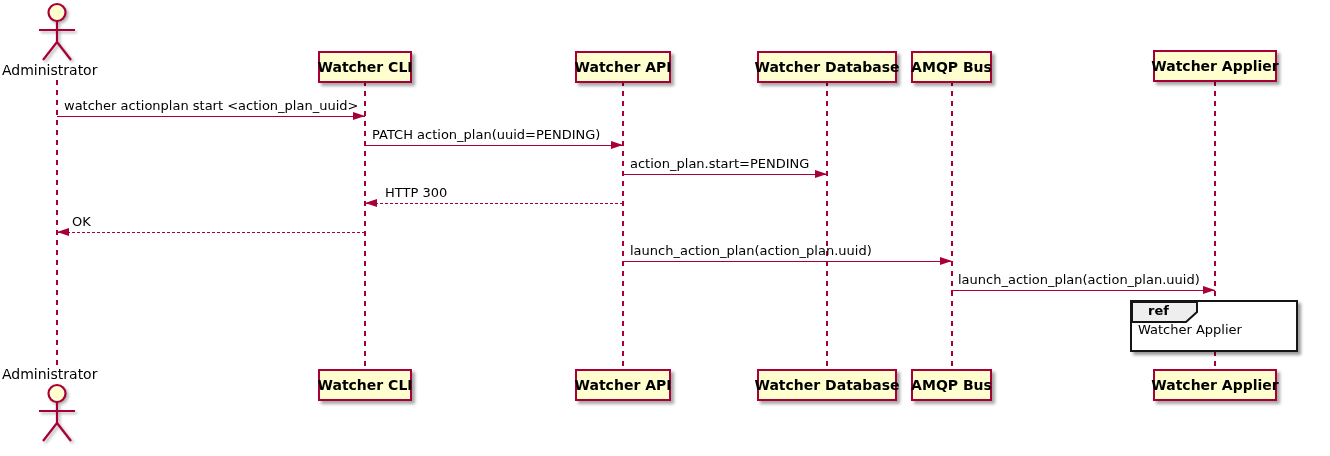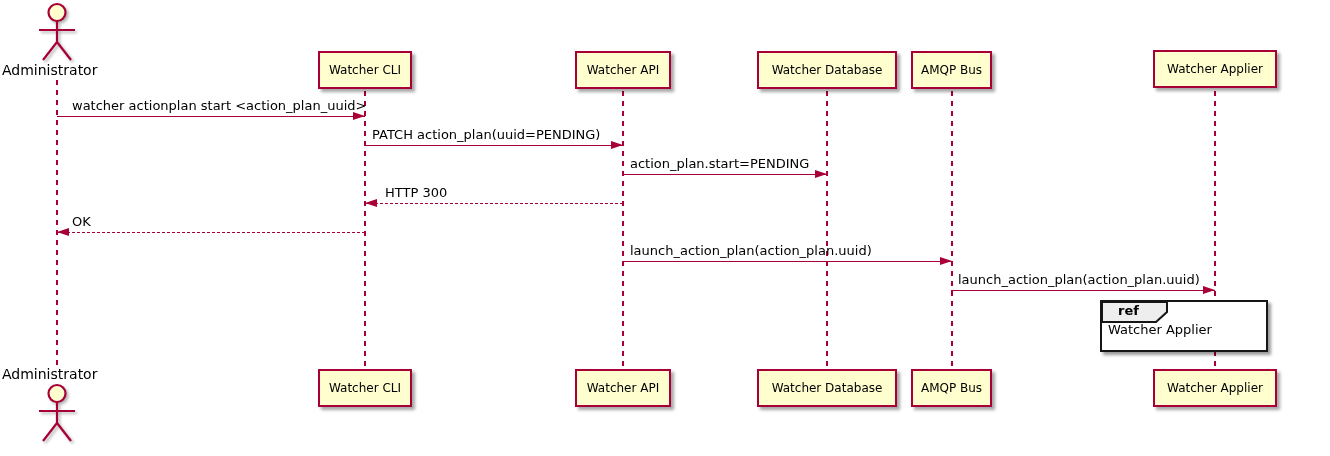--- a/index.html
+++ b/index.html
@@ -1,41 +1,41 @@
 <!DOCTYPE html>
 <html><head>
 <meta charset="utf-8">
 <style>
   html,body{margin:0;padding:0;background:#ffffff;}
   .canvas{
     position:relative;width:1330px;height:456px;background:#ffffff;
     font-family:"DejaVu Sans", "Liberation Sans", sans-serif;overflow:hidden;color:#000;
   }
   .pbox{
-    position:absolute;height:38px;box-sizing:border-box;
+    position:absolute;height:32px;box-sizing:border-box;
     background:#FEFECE;border:2px solid #A80036;
     box-shadow:3px 3px 3px rgba(0,0,0,0.35);
     display:flex;align-items:center;justify-content:center;
-    font-size:12px;white-space:nowrap;
+    font-size:14px;white-space:nowrap;font-weight:bold;
   }
   .lifeline{
     position:absolute;width:2px;
     background:repeating-linear-gradient(to bottom,#A80036 0 5px,transparent 5px 10px);
   }
   .actor-label{position:absolute;width:110px;font-size:14px;}
   .actor-svg{position:absolute;filter:drop-shadow(2.5px 2.5px 1.5px rgba(0,0,0,0.3));}
   .msg-label{position:absolute;font-size:13px;white-space:nowrap;}
   .mline{position:absolute;height:0;}
   .mline.solid{border-top:1.6px solid #A80036;}
   .mline.dashed{border-top:1.4px dashed #A80036;}
   .arr{position:absolute;width:0;height:0;border-top:4.5px solid transparent;border-bottom:4.5px solid transparent;}
   .arr-r{border-left:12px solid #A80036;}
   .arr-l{border-right:12px solid #A80036;}
   .ref-box{
-    position:absolute;left:1100px;top:300px;width:168px;height:52px;box-sizing:border-box;
+    position:absolute;left:1130px;top:300px;width:168px;height:52px;box-sizing:border-box;
     background:#ffffff;border:2px solid #151515;box-shadow:3px 3px 3px rgba(0,0,0,0.4);
   }
   .ref-header-svg{position:absolute;left:-1px;top:-1px;}
   .ref-label{position:absolute;left:16px;top:1px;font-size:13px;font-weight:bold;}
   .ref-body{position:absolute;left:6px;top:20px;font-size:13px;line-height:15px;white-space:nowrap;}
 </style>
 </head>
 <body>
 
 <div class="canvas">
@@ -55,21 +55,21 @@
   <div class="lifeline" style="left:826px;top:81px;height:288px;"></div>
   <div class="lifeline" style="left:951px;top:81px;height:288px;"></div>
   <div class="lifeline" style="left:1214px;top:81px;height:288px;"></div>
 
   <div class="pbox" style="left:318px;top:51px;width:94px;">Watcher CLI</div>
   <div class="pbox" style="left:575px;top:51px;width:96px;">Watcher API</div>
   <div class="pbox" style="left:757px;top:51px;width:140px;">Watcher Database</div>
   <div class="pbox" style="left:911px;top:51px;width:81px;">AMQP Bus</div>
   <div class="pbox" style="left:1153px;top:50px;width:124px;">Watcher Applier</div>
 
-  <div class="msg-label" style="left:72px;top:98px;text-align:right;">watcher actionplan start &lt;action_plan_uuid&gt;</div>
+  <div class="msg-label" style="left:64px;top:98px;text-align:right;">watcher actionplan start &lt;action_plan_uuid&gt;</div>
   <div class="mline solid" style="left:57px;top:116px;width:308px;"></div>
   <div class="arr arr-r" style="left:353px;top:112px;"></div>
 
   <div class="msg-label" style="left:372px;top:127px;">PATCH action_plan(uuid=PENDING)</div>
   <div class="mline solid" style="left:365px;top:145px;width:258px;"></div>
   <div class="arr arr-r" style="left:611px;top:141px;"></div>
 
   <div class="msg-label" style="left:630px;top:156px;">action_plan.start=PENDING</div>
   <div class="mline solid" style="left:623px;top:174px;width:204px;"></div>
   <div class="arr arr-r" style="left:815px;top:170px;"></div>

